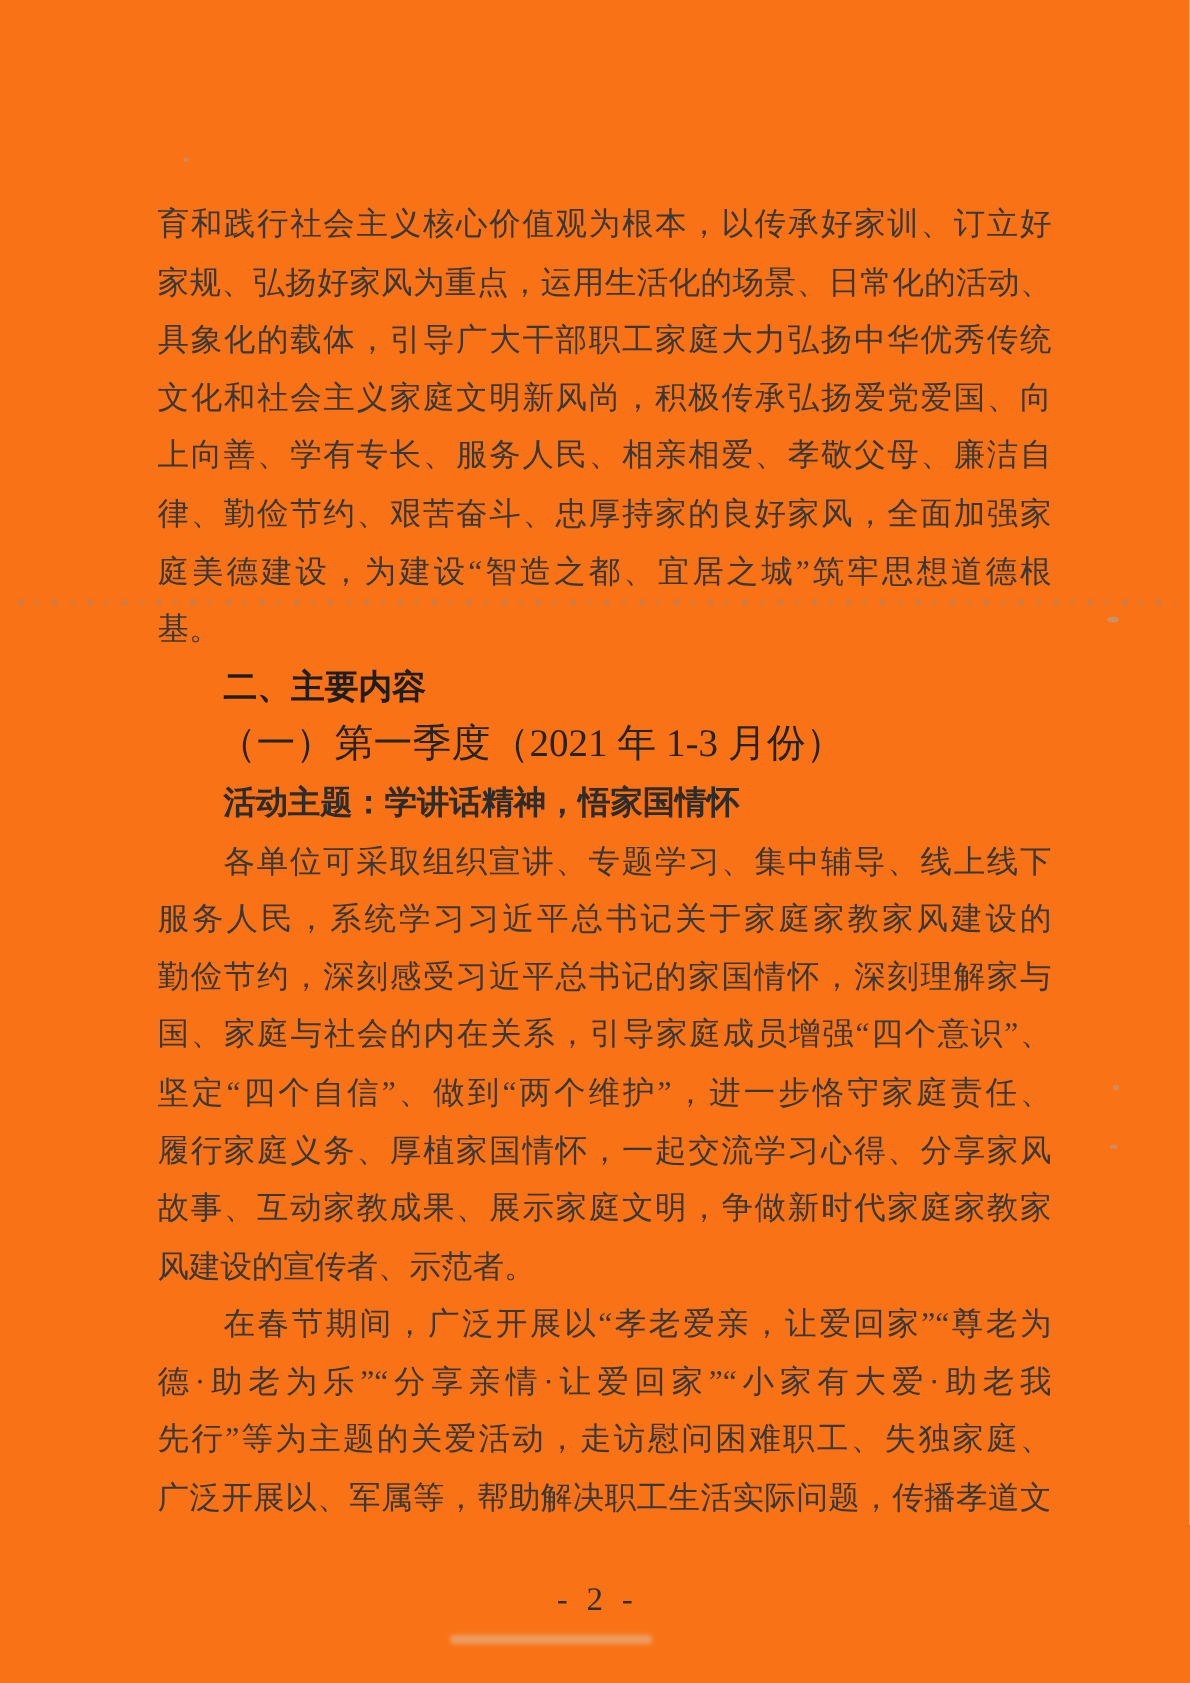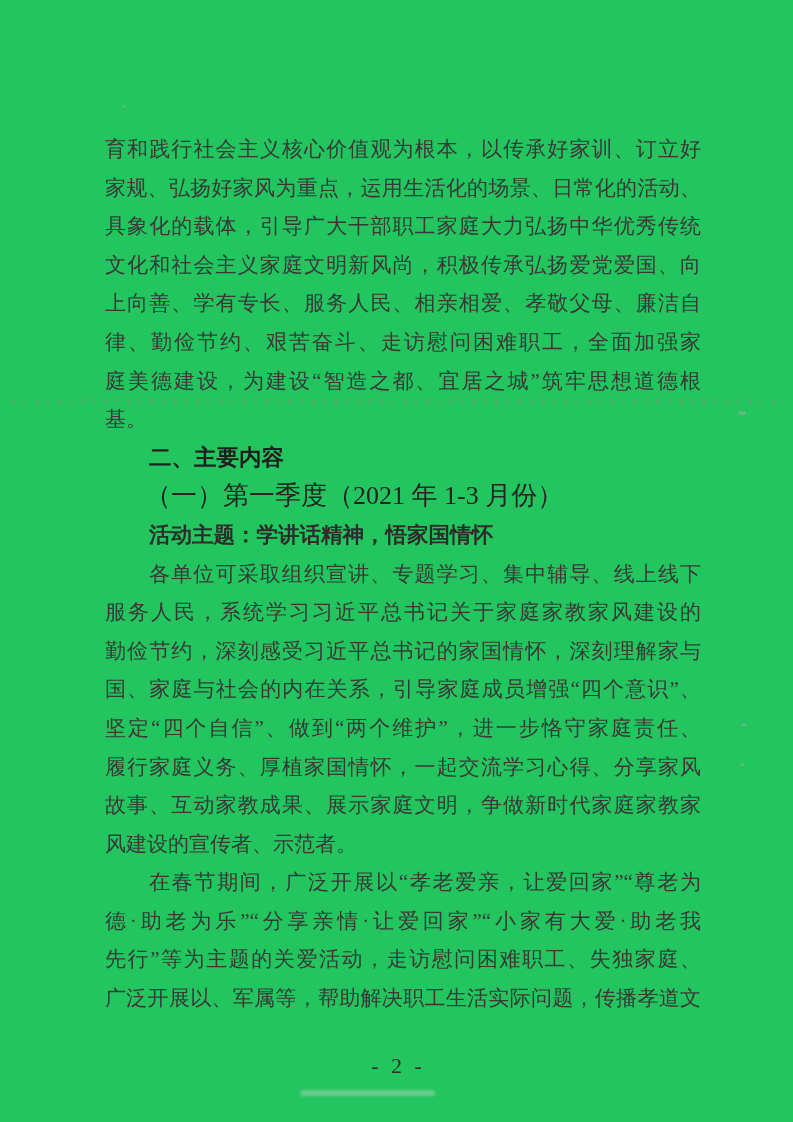--- a/index.html
+++ b/index.html
@@ -1,21 +1,21 @@
 <!DOCTYPE html>
 <html><head>
 <meta charset="utf-8">
 <style>
   html, body { margin: 0; padding: 0; background: #e8e8e8; }
   .page {
     position: relative;
     width: 793px;
     height: 1122px;
     margin: 0 auto;
-    background: #22c55e;
+    background: #f97316;
     overflow: hidden;
     font-family: "Liberation Serif", "DejaVu Serif", serif;
   }
   .content {
     position: absolute;
     left: 105px;
     top: 130px;
     width: 596px;
   }
   .line {
@@ -109,21 +109,21 @@
   <div class="artifact speckle sp-d"></div>
   <div class="artifact smudge"></div>
 
   <main class="content">
 
     <p class="line">育和践行社会主义核心价值观为根本，以传承好家训、订立好</p>
     <p class="line">家规、弘扬好家风为重点，运用生活化的场景、日常化的活动、</p>
     <p class="line">具象化的载体，引导广大干部职工家庭大力弘扬中华优秀传统</p>
     <p class="line">文化和社会主义家庭文明新风尚，积极传承弘扬爱党爱国、向</p>
     <p class="line">上向善、学有专长、服务人民、相亲相爱、孝敬父母、廉洁自</p>
-    <p class="line">律、勤俭节约、艰苦奋斗、走访慰问困难职工，全面加强家</p>
+    <p class="line">律、勤俭节约、艰苦奋斗、忠厚持家的良好家风，全面加强家</p>
     <p class="line">庭美德建设，为建设“智造之都、宜居之城”筑牢思想道德根</p>
     <p class="line flush">基。</p>
 
     <h2 class="line heading-main">二、主要内容</h2>
     <h3 class="line heading-sub">（一）第一季度（2021 年 1-3 月份）</h3>
     <p class="line heading-theme">活动主题：学讲话精神，悟家国情怀</p>
 
     <p class="line indent2">各单位可采取组织宣讲、专题学习、集中辅导、线上线下</p>
     <p class="line">服务人民，系统学习习近平总书记关于家庭家教家风建设的</p>
     <p class="line">勤俭节约，深刻感受习近平总书记的家国情怀，深刻理解家与</p>

